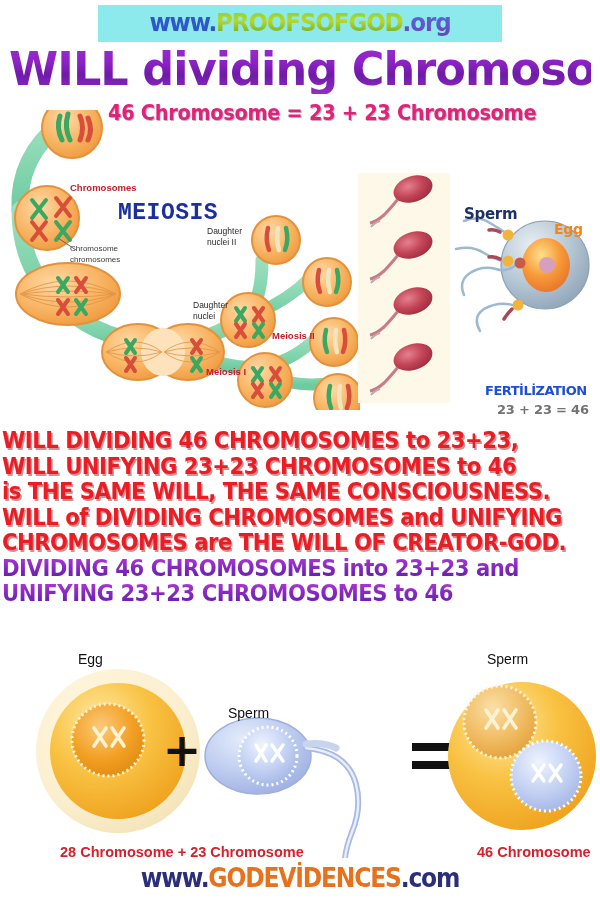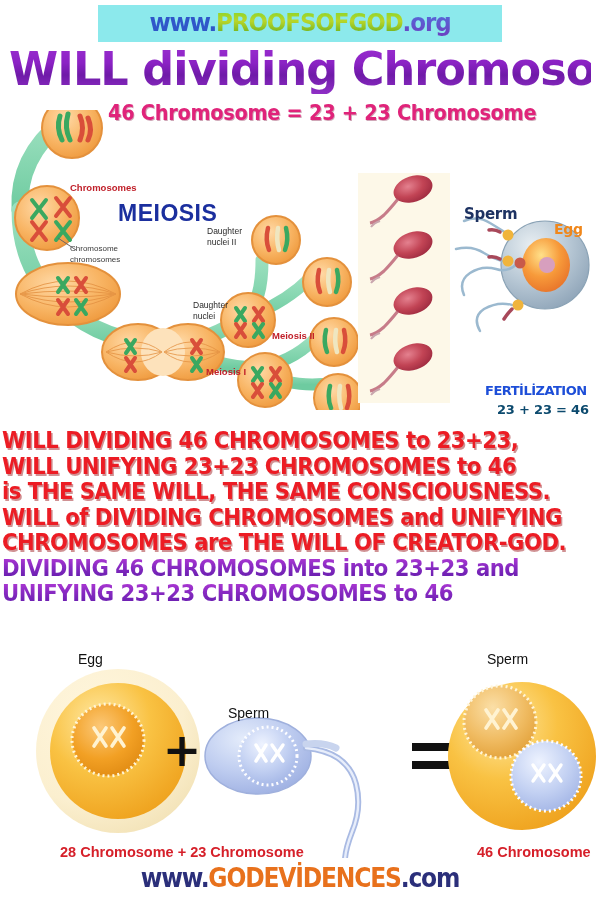--- a/index.html
+++ b/index.html
@@ -88,21 +88,21 @@
     width: 360px; height: 300px;
   }
   #meiosis-svg { position:absolute; left:0; top:0; }
   .mlabel {
     position: absolute;
     font-family: "Liberation Sans", sans-serif;
     white-space: nowrap;
   }
   #lbl-interphase { left: 70px; top: 182px; font-size: 9.5px; font-weight: bold; color: #c0202a; }
   #lbl-meiosis-title { left: 118px; top: 200px; font-size: 23px; font-weight: bold; color: #1b2f9e;
-                       letter-spacing: 0.5px; font-family:Liberation Sans, sans-serif; }
+                       letter-spacing: 0.5px; font-family:Liberation Mono, monospace; }
   #lbl-homologous { left: 70px; top: 243px; font-size: 8px; color: #3a3a3a; line-height: 11px; }
   #lbl-dnuclei2 { left: 207px; top: 226px; font-size: 8.5px; color: #2a2a2a; line-height: 11px; }
   #lbl-dnuclei  { left: 193px; top: 300px; font-size: 8.5px; color: #2a2a2a; line-height: 11px; }
   #lbl-meiosis2 { left: 272px; top: 330px; font-size: 9.5px; font-weight: bold; color: #c0202a; }
   #lbl-meiosis1 { left: 206px; top: 366px; font-size: 9.5px; font-weight: bold; color: #c0202a; }
 
   
   #sperm-strip {
     position: absolute;
     left: 358px; top: 173px;
@@ -127,21 +127,21 @@
     color:#f0871b; letter-spacing:-0.3px;
   }
   #lbl-fertilization {
     position:absolute; left: 35px; top: 210px;
     font-family:"DejaVu Sans",sans-serif; font-weight:bold; font-size:13px;
     color:#1d4ed8; letter-spacing:-0.5px; white-space:nowrap;
   }
   #lbl-fert-eq {
     position:absolute; left: 47px; top: 229px;
     font-family:"DejaVu Sans",sans-serif; font-weight:bold; font-size:13px;
-    color:#0c4a6e; letter-spacing:-0.2px; white-space:nowrap;
+    color:#737373; letter-spacing:-0.2px; white-space:nowrap;
   }
 
   
   #statement {
     position: absolute;
     left: 0; top: 428px;
     width: 600px;
     padding: 0 2px;
     box-sizing: border-box;
   }

